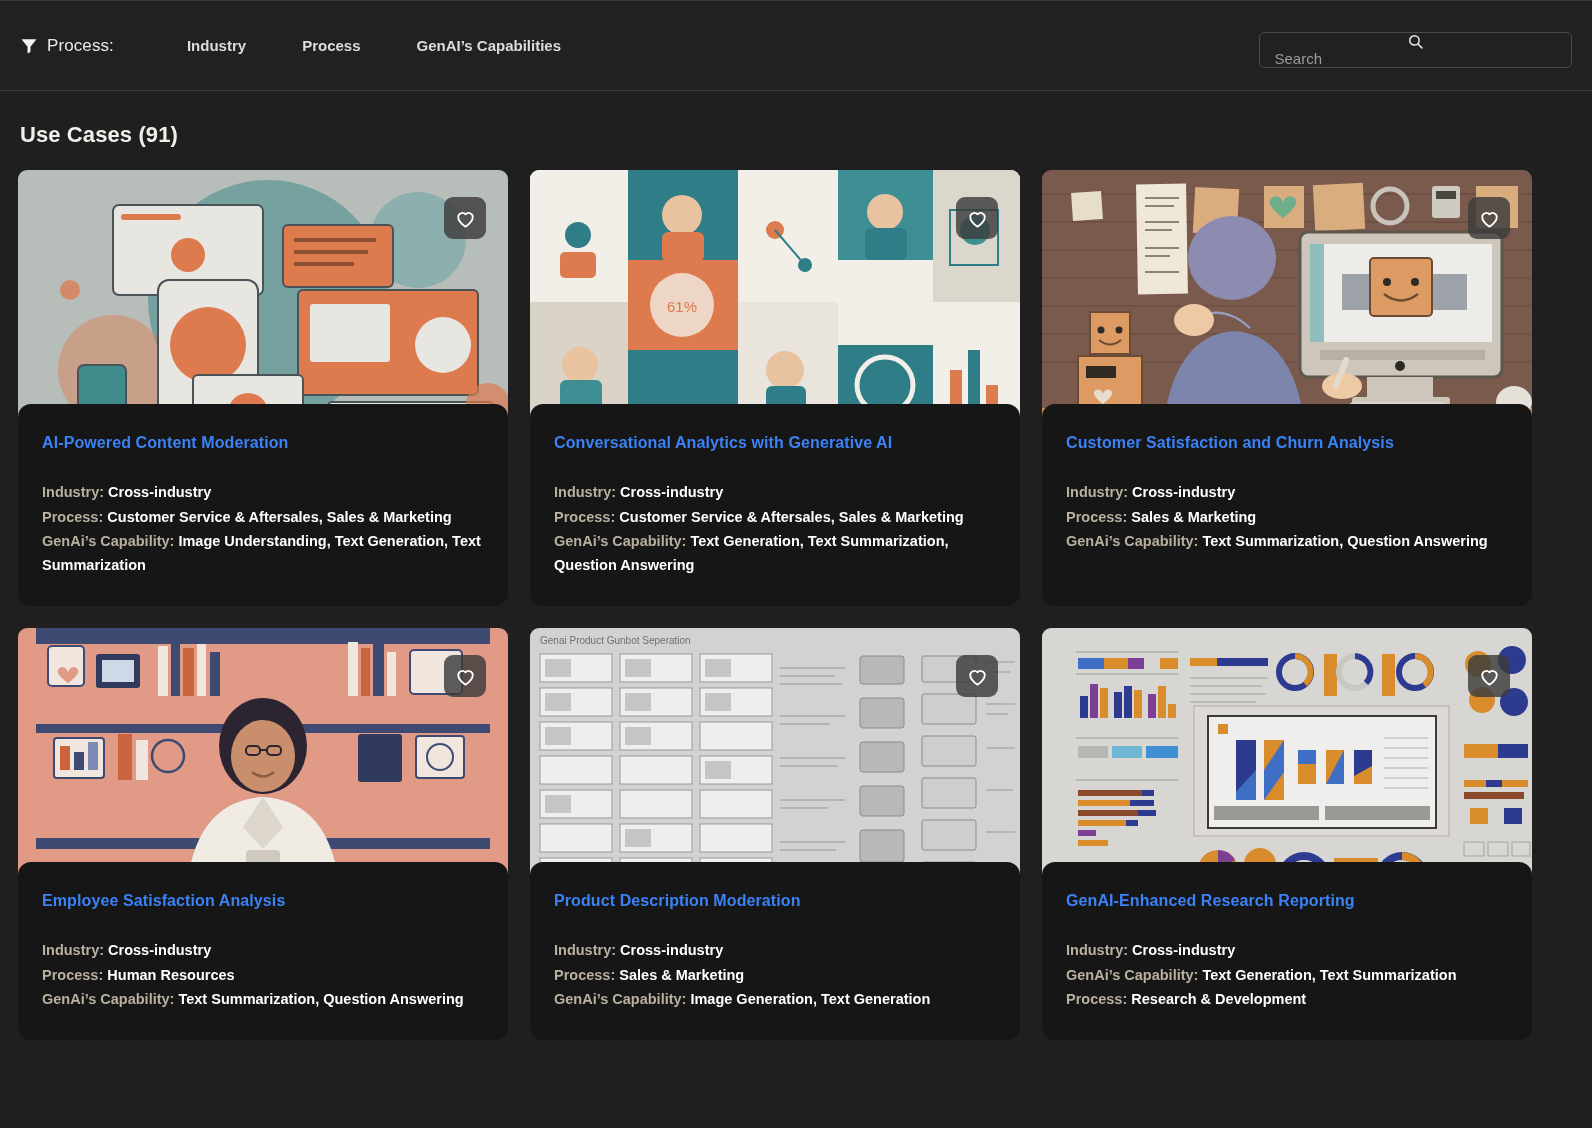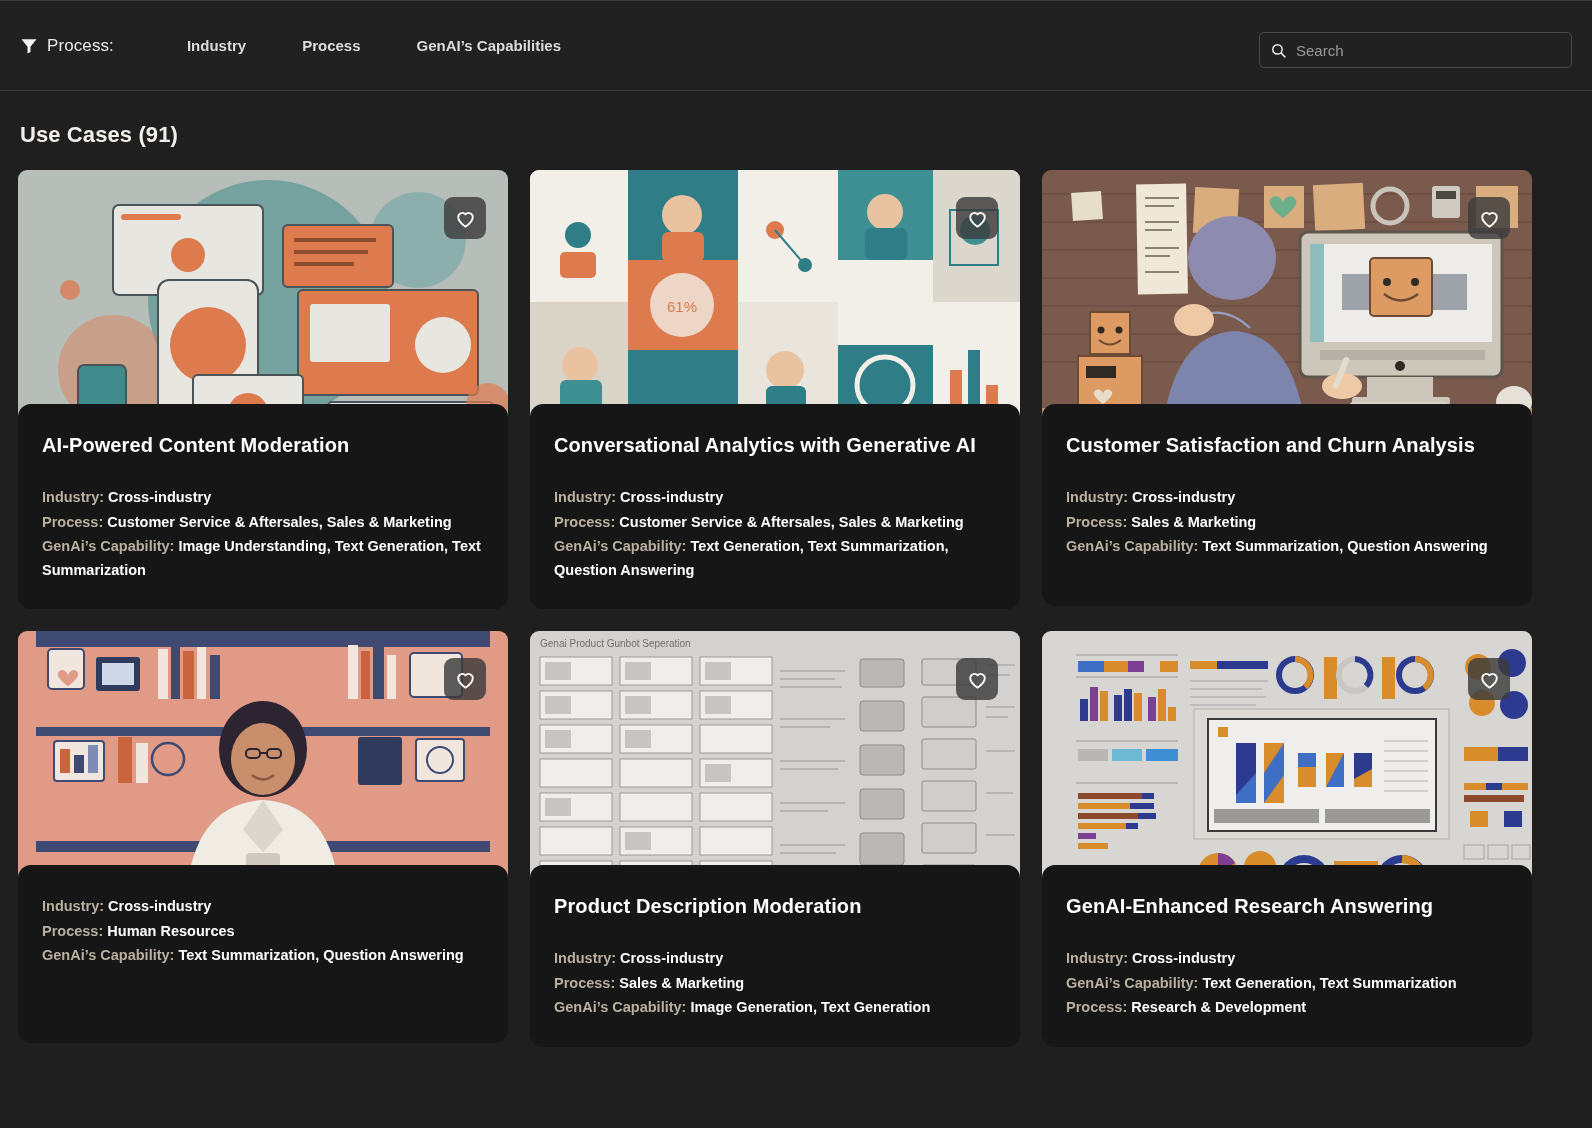--- a/index.html
+++ b/index.html
@@ -31,21 +31,21 @@
   }
   .filter-ind  { margin-left: 36px; padding-left: 37px; }
   .filter-proc { margin-left: 56px; }
   .filter-cap  { margin-left: 56px; }
 
   .search-wrap {
     position: absolute; right: 20px; top: 31px;
     width: 313px; height: 36px;
     border: 1px solid #4a4a4a; border-radius: 5px;
     background: #212121;
-    display: flex; align-items: center; padding: 0 10px;
+    display: flex; align-items: center; padding: 0 10px; flex-direction: column;
   }
   .search-icon { width: 17px; height: 17px; flex: 0 0 auto; }
   .search-input {
     border: none; outline: none; background: transparent;
     color: #e5e5e5; font-size: 15px;
     font-family: "Liberation Sans", sans-serif;
     margin-left: 9px; width: 100%;
   }
   .search-input::placeholder { color: #9a9a9a; }
 
@@ -90,21 +90,21 @@
   .card-body {
     position: relative;
     margin-top: -31px;
     background: #161616;
     border-radius: 13px;
     padding: 30px 24px 26px 24px;
     min-height: 202px;
     z-index: 3;
   }
   .card-title {
-    color: #ffffff; font-size: 20px; font-weight: bold;
+    color: #3b82f6; font-size: 16px; font-weight: bold;
     margin-bottom: 29px; letter-spacing: .1px;
   }
   .meta-row {
     font-size: 14.5px; line-height: 23.5px;
     color: #ffffff; font-weight: bold;
     margin-bottom: 1px;
   }
   .meta-key { color: #b9b09f; font-weight: bold; }
 
   .row2 .card-body { min-height: 178px; }
@@ -391,20 +391,21 @@
           <rect x="228" y="222" width="34" height="28" rx="4" fill="#cfc9bf"></rect>
           <rect x="0" y="250" width="490" height="15" fill="#8a6a55"></rect>
         </svg>
       </div>
       <button class="fav-btn">
         <svg viewBox="0 0 24 24" fill="none" stroke="#fff" stroke-width="1.9" stroke-linejoin="round">
           <path d="M12 20.5s-7.6-4.9-7.6-10A4.4 4.4 0 0 1 12 7.6a4.4 4.4 0 0 1 7.6 2.9c0 5.1-7.6 10-7.6 10z"></path>
         </svg>
       </button>
       <div class="card-body">
+        <div class="card-title">Employee Satisfaction Analysis</div>
         <div class="meta-row">
           <span class="meta-key">Industry: </span>
           <span>Cross-industry</span>
         </div>
         <div class="meta-row">
           <span class="meta-key">Process: </span>
           <span>Human Resources</span>
         </div>
         <div class="meta-row">
           <span class="meta-key">GenAi’s Capability: </span>
@@ -632,21 +633,21 @@
           <circle cx="458" cy="250" r="9" fill="none" stroke="#8a8885" stroke-width="2"></circle>
           <circle cx="482" cy="250" r="9" fill="none" stroke="#8a8885" stroke-width="2"></circle>
         </svg>
       </div>
       <button class="fav-btn">
         <svg viewBox="0 0 24 24" fill="none" stroke="#fff" stroke-width="1.9" stroke-linejoin="round">
           <path d="M12 20.5s-7.6-4.9-7.6-10A4.4 4.4 0 0 1 12 7.6a4.4 4.4 0 0 1 7.6 2.9c0 5.1-7.6 10-7.6 10z"></path>
         </svg>
       </button>
       <div class="card-body">
-        <div class="card-title">GenAI-Enhanced Research Answering</div>
+        <div class="card-title">GenAI-Enhanced Research Reporting</div>
         <div class="meta-row">
           <span class="meta-key">Industry: </span>
           <span>Cross-industry</span>
         </div>
         <div class="meta-row">
           <span class="meta-key">GenAi’s Capability: </span>
           <span>Text Generation, Text Summarization</span>
         </div>
         <div class="meta-row">
           <span class="meta-key">Process: </span>

